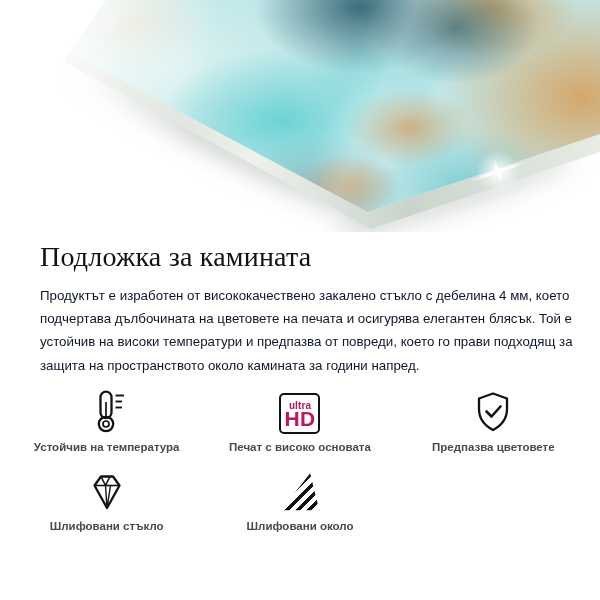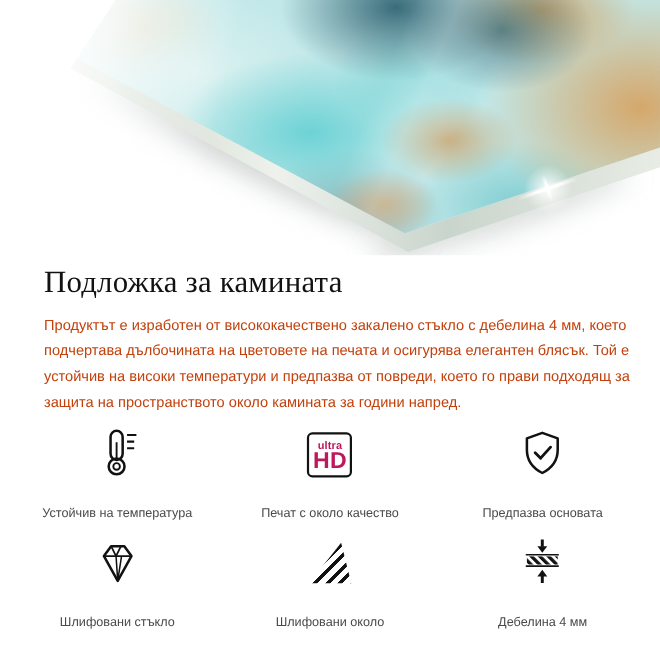--- a/index.html
+++ b/index.html
@@ -65,31 +65,31 @@
   }
 
   
   .content { padding:6px 24px 0 40px; }
   .headline {
     font-family:"Liberation Serif", serif; font-weight:400;
     font-size:28px; line-height:37px; color:#121212; letter-spacing:0.2px;
   }
   .description {
     margin-top:9px; width:546px;
-    font-size:13.3px; line-height:23.2px; color:#c2410c;
+    font-size:13.3px; line-height:23.2px; color:#0f172a;
   }
 
   
   .features {
     margin-top:10px; padding:0 10px;
     display:grid; grid-template-columns:repeat(3, 1fr); row-gap:13px;
   }
   .feature { display:flex; flex-direction:column; align-items:center; }
   .icon-box { height:47px; display:flex; align-items:flex-end; justify-content:center; }
-  .feature-label { margin-top:27px; font-size:11.5px; color:#4a4a4a; }
+  .feature-label { margin-top:7px; font-size:11.5px; color:#4a4a4a;font-weight:bold; }
 
   .uhd-box {
     width:41px; height:41px; border:2.6px solid #121212; border-radius:5px;
     display:flex; flex-direction:column; align-items:center; justify-content:center;
     color:#be185d;
   }
   .uhd-top { font-size:10px; font-weight:700; line-height:11px; letter-spacing:0.1px; }
   .uhd-bottom { font-size:21px; font-weight:700; line-height:16px; letter-spacing:0.2px; }
 
   .stripe-triangle {
@@ -142,31 +142,31 @@
       <div class="feature-label">Устойчив на температура</div>
     </div>
 
     <div class="feature">
       <div class="icon-box">
         <div class="uhd-box">
           <div class="uhd-top">ultra</div>
           <div class="uhd-bottom">HD</div>
         </div>
       </div>
-      <div class="feature-label">Печат с около качество</div>
+      <div class="feature-label">Печат с високо основата</div>
     </div>
 
     <div class="feature">
       <div class="icon-box">
         <svg class="feat" width="44" height="44" viewBox="0 0 44 44">
           <path d="M22 3.5 L36 8.5 V19 C36 29 30.5 35.5 22 40 C13.5 35.5 8 29 8 19 V8.5 Z" fill="none" stroke="#121212" stroke-width="2.3" stroke-linejoin="round"></path>
           <path d="M15.5 21.5 L20.5 26.5 L29.5 16.5" fill="none" stroke="#121212" stroke-width="2.6" stroke-linecap="round" stroke-linejoin="round"></path>
         </svg>
       </div>
-      <div class="feature-label">Предпазва основата</div>
+      <div class="feature-label">Предпазва цветовете</div>
     </div>
 
     <div class="feature">
       <div class="icon-box">
         <svg class="feat" width="46" height="43" viewBox="0 0 46 43">
           <path d="M10.5 15.5 L17 6.5 H29 L35.5 15.5 L23 38 Z" fill="none" stroke="#121212" stroke-width="2.3" stroke-linejoin="round"></path>
           <line x1="10.5" y1="15.5" x2="35.5" y2="15.5" stroke="#121212" stroke-width="1.6"></line>
           <path d="M17 6.5 L21.5 15.5 L26 6.5" fill="none" stroke="#121212" stroke-width="1.6" stroke-linejoin="round"></path>
           <path d="M21.5 15.5 L23 38 M26.5 15.5 L23 38" fill="none" stroke="#121212" stroke-width="1.4"></path>
         </svg>
@@ -174,34 +174,15 @@
       <div class="feature-label">Шлифовани стъкло</div>
     </div>
 
     <div class="feature">
       <div class="icon-box">
         <div class="stripe-triangle"></div>
       </div>
       <div class="feature-label">Шлифовани около</div>
     </div>
 
-    <div class="feature">
-      <div class="icon-box">
-        <svg class="feat" width="44" height="45" viewBox="0 0 44 45">
-          <defs>
-            <pattern id="hatch" width="5.5" height="5.5" patternUnits="userSpaceOnUse" patternTransform="rotate(-45)">
-              <rect width="3" height="5.5" fill="#121212"></rect>
-            </pattern>
-          </defs>
-          <line x1="7" y1="16.3" x2="37" y2="16.3" stroke="#121212" stroke-width="1.5"></line>
-          <rect x="8" y="17.8" width="28" height="7.4" fill="url(#hatch)"></rect>
-          <line x1="7" y1="26.7" x2="37" y2="26.7" stroke="#121212" stroke-width="1.5"></line>
-          <line x1="22" y1="2.5" x2="22" y2="9" stroke="#121212" stroke-width="2.7"></line>
-          <polygon points="17.5,8.5 26.5,8.5 22,14.5" fill="#121212"></polygon>
-          <line x1="22" y1="42" x2="22" y2="35.5" stroke="#121212" stroke-width="2.7"></line>
-          <polygon points="17.5,36 26.5,36 22,30" fill="#121212"></polygon>
-        </svg>
-      </div>
-      <div class="feature-label">Дебелина 4 мм</div>
-    </div>
 
   </div>
 </div>
 
 </body></html>

